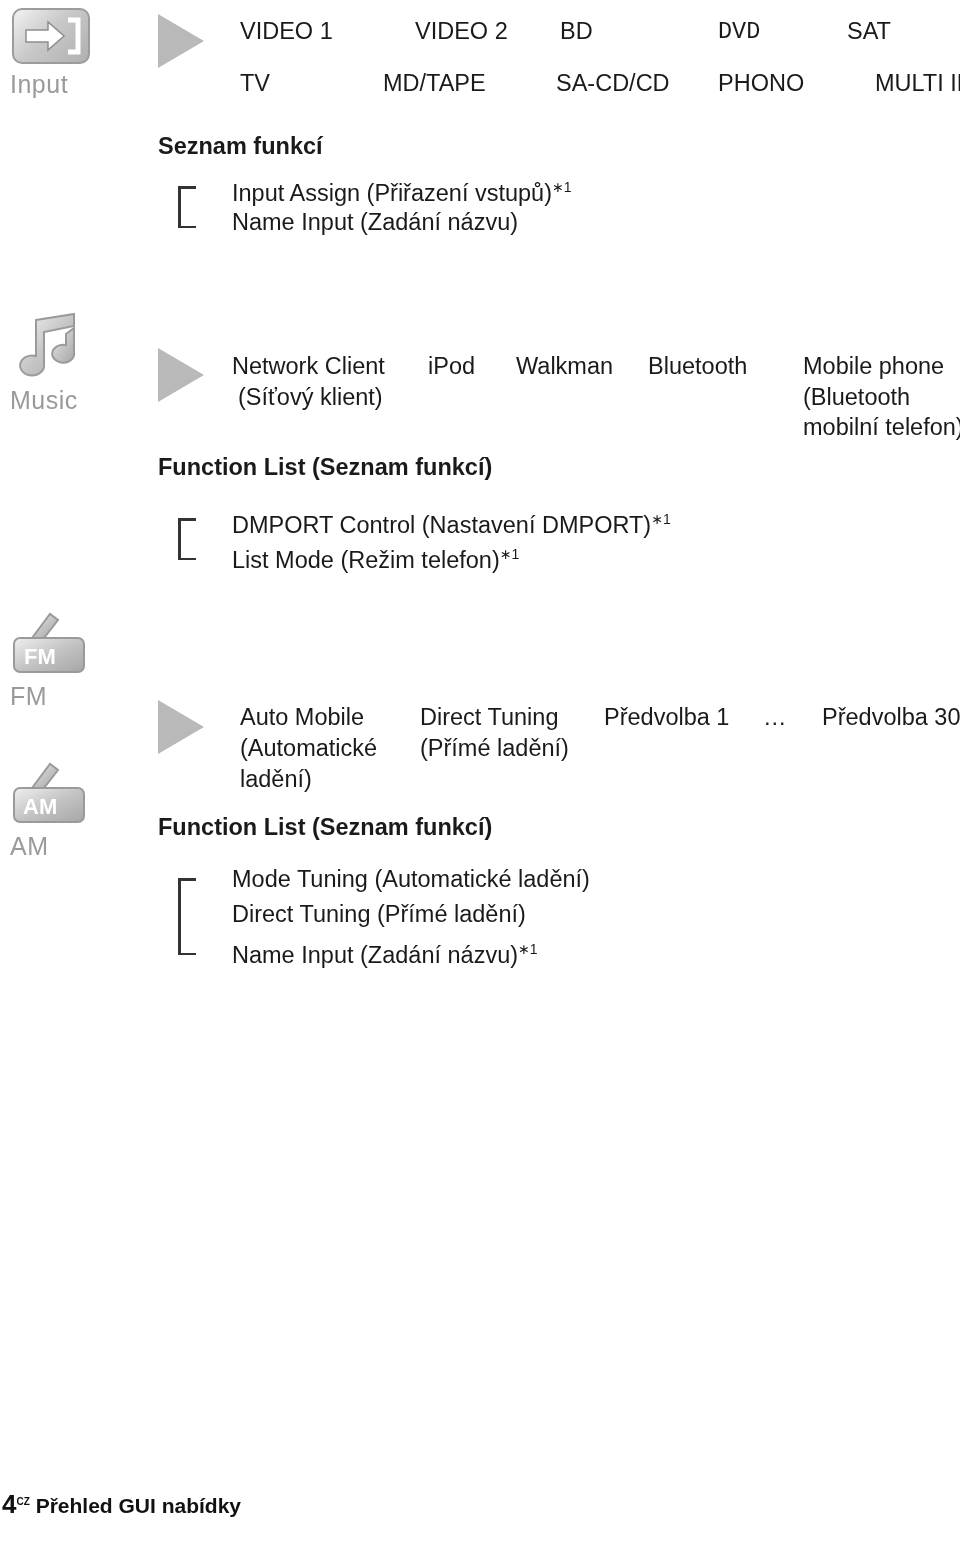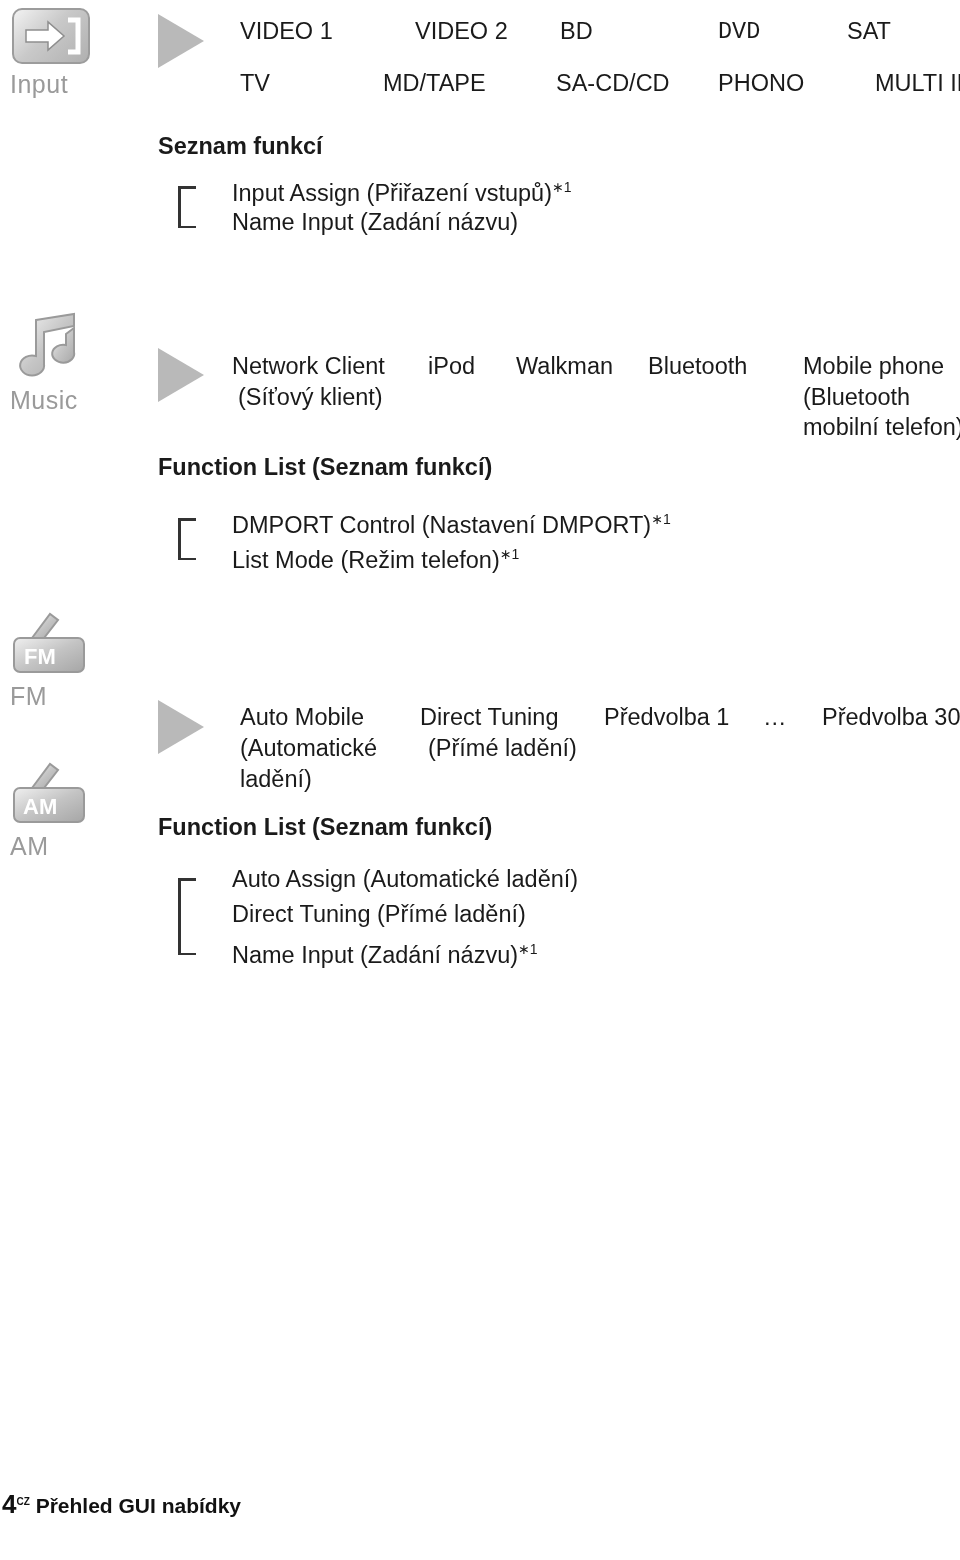--- a/index.html
+++ b/index.html
@@ -213,29 +213,29 @@
   </div>
   <div class="icon-label" style="margin-top:4px;">AM</div>
 </div>
 
 <div class="tri" style="left:158px; top:700px;"></div>
 
 <div class="t" style="left:240px; top:702px;">Auto Mobile</div>
 <div class="t" style="left:240px; top:733px;">(Automatické</div>
 <div class="t" style="left:240px; top:764px;">ladění)</div>
 <div class="t" style="left:420px; top:702px;">Direct Tuning</div>
-<div class="t" style="left:420px; top:733px;margin-left:8px;">(Přímé ladění)</div>
+<div class="t" style="left:420px; top:733px;">(Přímé ladění)</div>
 <div class="t" style="left:604px; top:702px;">Předvolba 1</div>
 <div class="t" style="left:763px; top:702px;">…</div>
 <div class="t" style="left:822px; top:702px;">Předvolba 30</div>
 
 <div class="t bold" style="left:158px; top:812px;">Function List (Seznam funkcí)</div>
 
 <div class="bracket" style="left:178px; top:878px; width:20px; height:77px;">
   <div class="vert" style="height:77px;"></div>
   <div class="horz" style="top:0;"></div>
   <div class="horz" style="top:74.5px;"></div>
 </div>
-<div class="t" style="left:232px; top:864px;"><span>Auto Assign (Automatické ladění)</span></div>
+<div class="t" style="left:232px; top:864px;"><span>Mode Tuning (Automatické ladění)</span></div>
 <div class="t" style="left:232px; top:899px;"><span>Direct Tuning (Přímé ladění)</span></div>
 <div class="t" style="left:232px; top:934px;"><span>Name Input (Zadání názvu)</span><span class="sup">∗1</span></div>
 
 <div class="footer" style="left:2px;"><span class="pg">4</span><span class="cz">CZ</span><span> Přehled GUI nabídky</span></div>
 
 </body></html>

